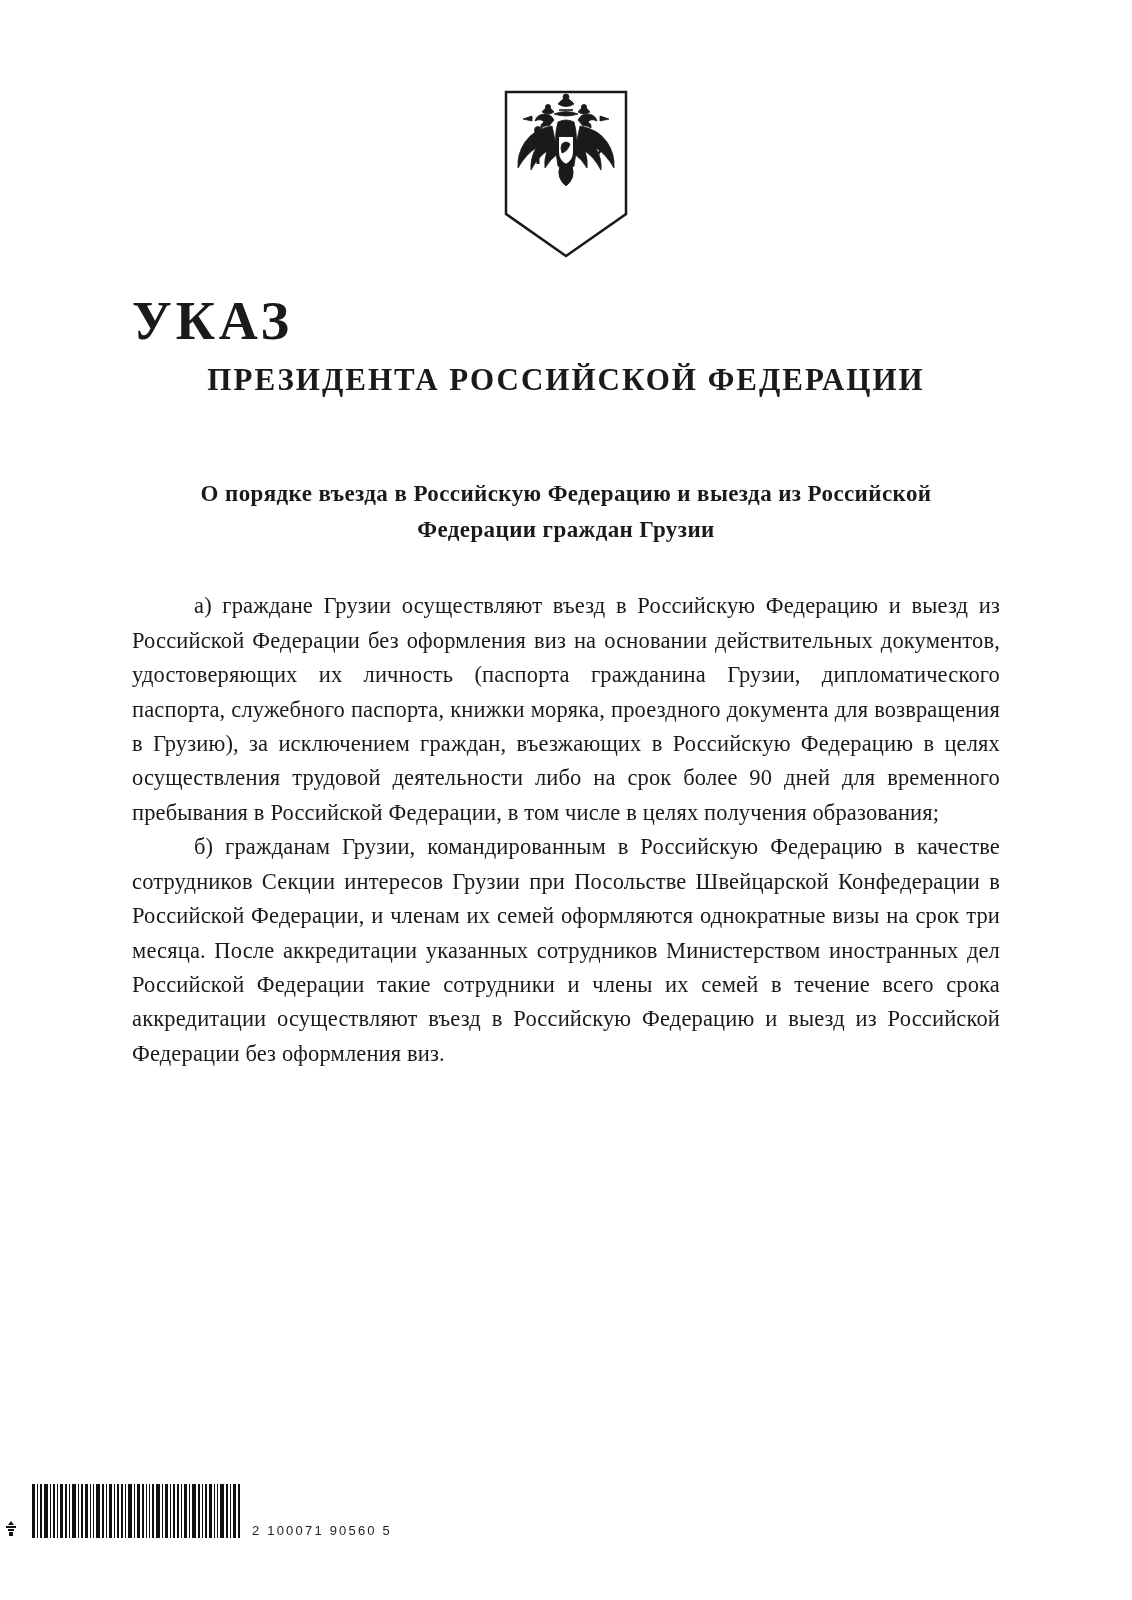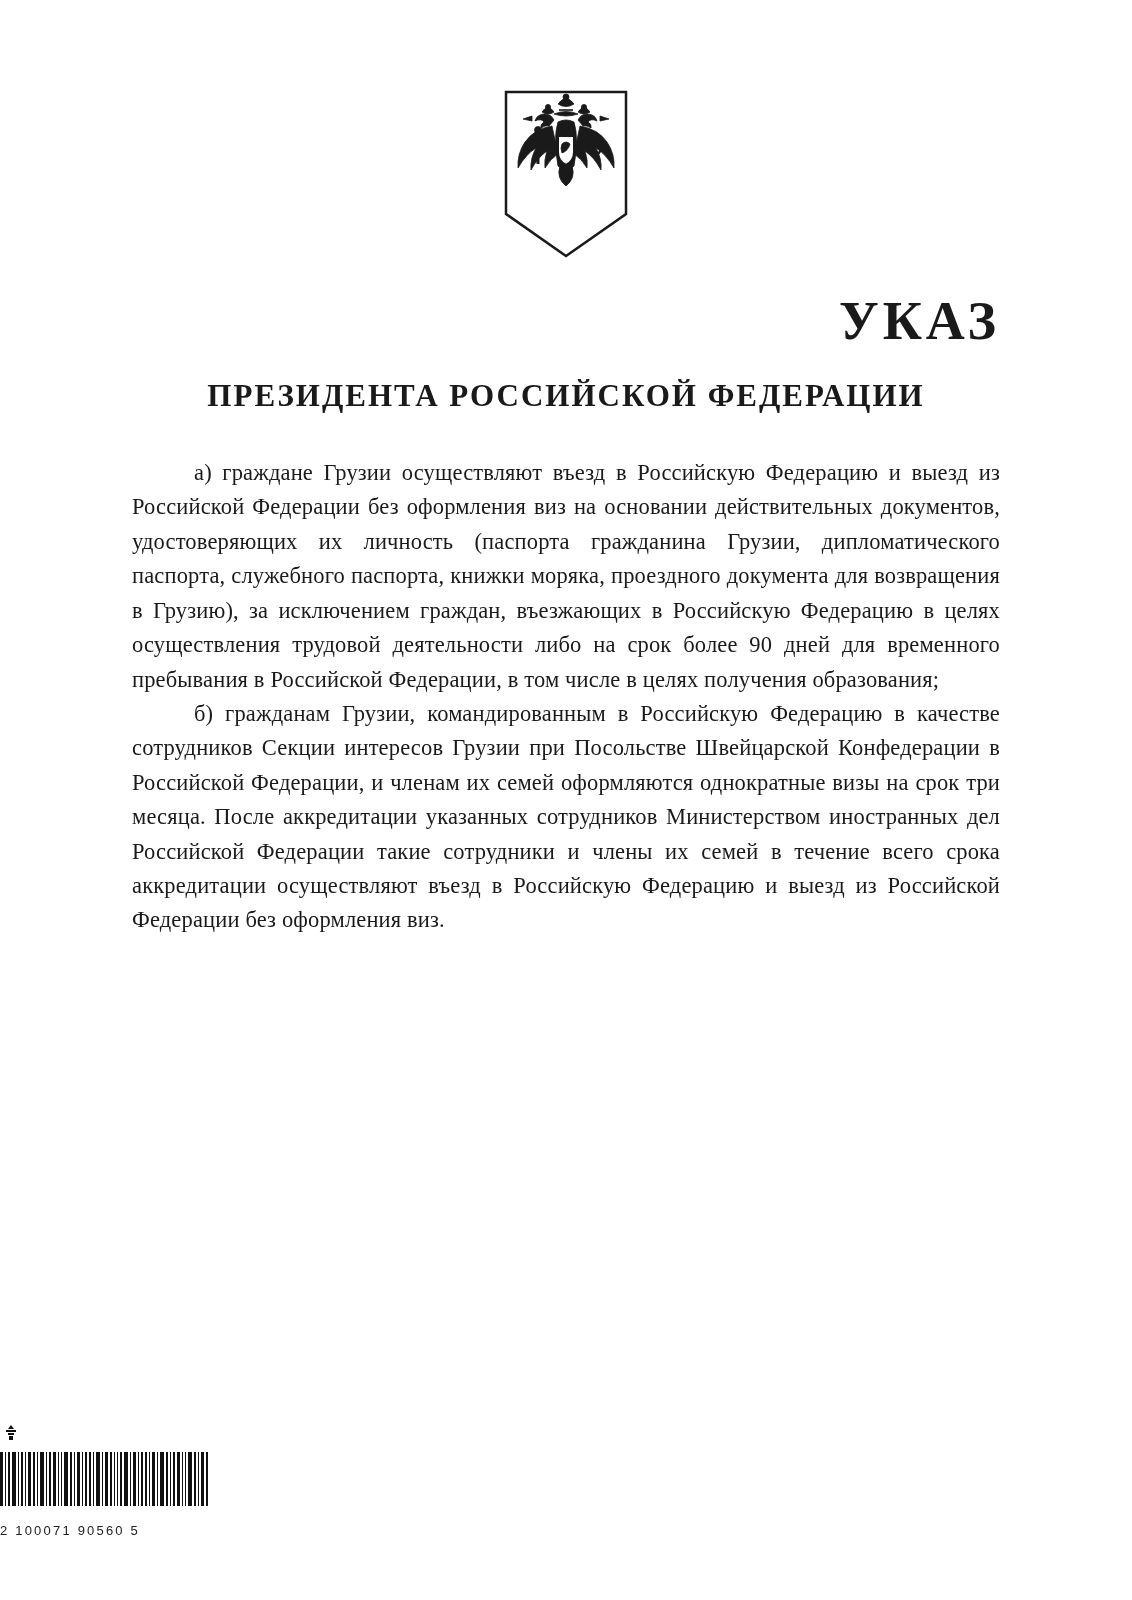--- a/index.html
+++ b/index.html
@@ -32,33 +32,33 @@
   }
   .emblem {
     width: 128px;
     height: 172px;
     position: relative;
   }
   .emblem svg { display: block; }
 
   
   .doc-title {
-    text-align: right;
+    text-align: left;
     font-size: 54px;
     letter-spacing: 4px;
     font-weight: 700;
     margin-top: 30px;
     font-family: "Liberation Serif", serif;
   }
   .doc-subtitle {
     text-align: center;
     font-size: 31px;
     letter-spacing: 2.0px;
     font-weight: 700;
-    margin-top: 26px;
+    margin-top: 10px;
   }
 
   .doc-heading {
     text-align: center;
     font-size: 23px;
     font-weight: 700;
     line-height: 1.55;
     margin-top: 78px;
     letter-spacing: 0.4px;
     padding: 0 28px;
@@ -82,22 +82,22 @@
     letter-spacing: 4.5px;
   }
 
   
   .barcode-area {
     position: absolute;
     left: 0;
     right: 0;
     bottom: 62px;
     display: flex;
-    flex-direction: column;
-    align-items: flex-start;
+    flex-direction: row;
+    align-items: flex-end;
     gap: 10px;
   }
   .barcode-glyph {
     width: 22px;
     height: 16px;
     margin-bottom: 1px;
   }
   .barcode-bars {
     display: flex;
     align-items: flex-end;
@@ -159,20 +159,21 @@
           <circle cx="92" cy="60" r="7" fill="none" stroke-width="2.4"></circle>
           <path d="M92 50 v5 M89.5 52 h5" stroke-width="2"></path>
         </g>
       </svg>
     </div>
   </div>
 
   <div class="doc-title">УКАЗ</div>
   <div class="doc-subtitle">ПРЕЗИДЕНТА РОССИЙСКОЙ ФЕДЕРАЦИИ</div>
 
+  <div class="doc-heading">О порядке въезда в Российскую Федерацию и выезда из Российской Федерации граждан Грузии</div>
 
   <div class="body-text">
     <p>а) граждане Грузии осуществляют въезд в Российскую Федерацию и выезд из Российской Федерации без оформления виз на основании действительных документов, удостоверяющих их личность (паспорта гражданина Грузии, дипломатического паспорта, служебного паспорта, книжки моряка, проездного документа для возвращения в Грузию), за исключением граждан, въезжающих в Российскую Федерацию в целях осуществления трудовой деятельности либо на срок более 90 дней для временного пребывания в Российской Федерации, в том числе в целях получения образования;</p>
     <p>б) гражданам Грузии, командированным в Российскую Федерацию в качестве сотрудников Секции интересов Грузии при Посольстве Швейцарской Конфедерации в Российской Федерации, и членам их семей оформляются однократные визы на срок три месяца. После аккредитации указанных сотрудников Министерством иностранных дел Российской Федерации такие сотрудники и члены их семей в течение всего срока аккредитации осуществляют въезд в Российскую Федерацию и выезд из Российской Федерации без оформления виз.</p>
   </div>
 
   <div class="barcode-area">
     <svg class="barcode-glyph" viewBox="0 0 22 16" aria-hidden="true">
       <g fill="#111">
         <path d="M11 0 l3 4 h-6 Z"></path>

